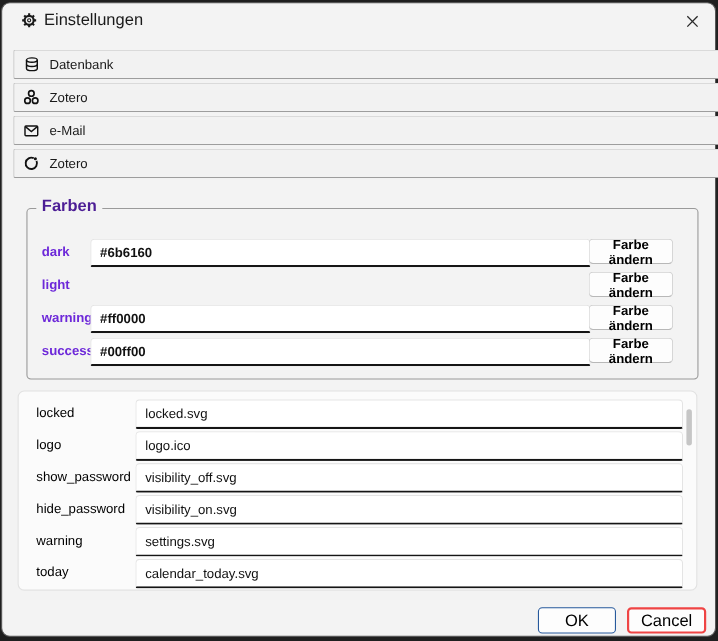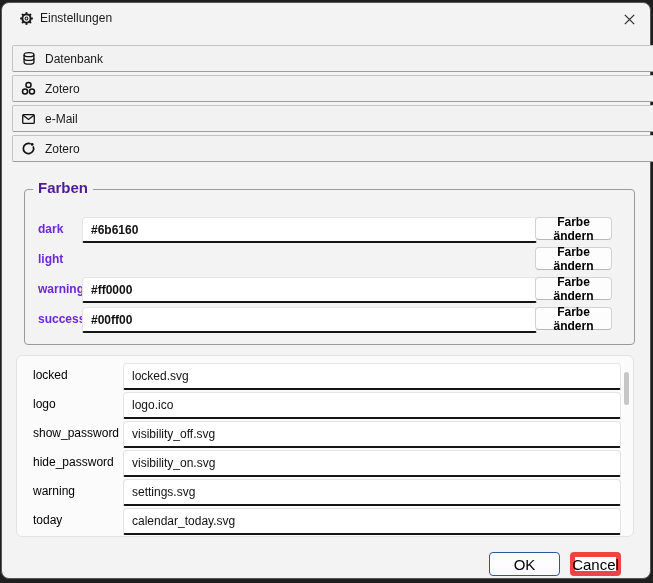--- a/index.html
+++ b/index.html
@@ -14,21 +14,21 @@
   }
   .dialog {
     position:absolute; left:1px; top:2px; width:648px; height:575px;
     background:#f3f3f3; border:1px solid #565656; border-radius:8px;
   }
   
   .titlebar { position:absolute; left:0; top:0; width:100%; height:30px; }
   .gear { position:absolute; left:17px; top:8px; width:15px; height:15px; }
   .wtitle {
     position:absolute; left:38px; top:0; height:30px; display:flex; align-items:center;
-    font-size:12px; color:#1a1a1a;
+    font-size:15px; color:#1a1a1a;
   }
   .closebtn {
     position:absolute; right:6px; top:5px; width:30px; height:22px;
     background:transparent; border:none; display:flex; align-items:center; justify-content:center;
     cursor:pointer; padding:0;
   }
   
   .bar {
     position:absolute; left:10px; width:633px; height:25px;
     background:#f2f2f2; border:1px solid #c3c3c3; border-bottom-color:#9d9d9d;
@@ -78,21 +78,21 @@
     background:#c6c6c6; border-radius:3px;
   }
   
   .footbtn {
     position:absolute; top:549px; height:24px; background:#fdfdfd;
     border-radius:4px; font-size:15px; color:#000;
     display:flex; align-items:center; justify-content:center; cursor:pointer;
     font-family:inherit;
   }
   .okbtn { left:487px; width:71px; border:1px solid #27599c; }
-  .cancelbtn { left:568px; width:51px; border:5px solid #ef4444; }
+  .cancelbtn { left:568px; width:72px; border:2px solid #ef4444; }
   svg { display:block; }
 </style>
 </head>
 <body>
 
 <div class="stage">
   <div class="dialog">
 
     <div class="titlebar">
       <span class="gear">

